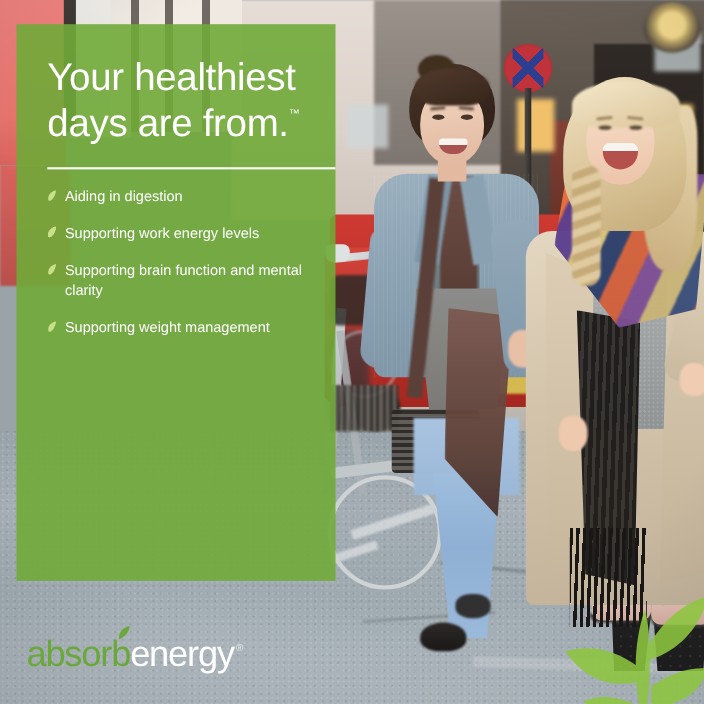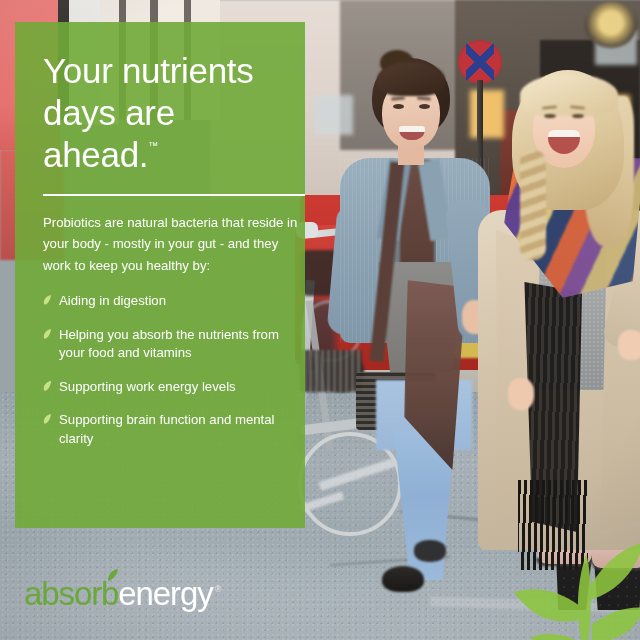--- a/index.html
+++ b/index.html
@@ -706,42 +706,40 @@
       <path d="M84 78 C62 62 40 58 18 64 C34 88 58 98 84 92 Z"></path>
       <path d="M96 96 C116 82 136 78 148 80 C140 104 118 116 96 112 Z"></path>
       <path d="M80 112 C62 104 46 104 34 110 C46 118 62 118 80 118 Z"></path>
     </g>
   </svg>
 
   <div class="panel">
     <div class="panel-inner">
 
       <h1 class="headline">
-        <span>Your nutrients</span><br>
-        <span>days are ahead.</span><span class="tm">™</span>
+        <span>Your healthiest</span><br>
+        <span>days are from.</span><span class="tm">™</span>
       </h1>
 
       <div class="rule"></div>
 
-      <p class="body-copy">Probiotics are natural bacteria that reside in your body - mostly in your gut - and they work to keep you healthy by:</p>
 
       <ul class="bullets">
 
         <li class="bullet">
           <svg class="leaf-bullet" viewBox="0 0 9 11">
             <path d="M8 0 C3 1 0 5 1 9 C2 11 7 8 8 0 Z" fill="#c9e08a"></path>
           </svg>
           <span>Aiding in digestion</span>
         </li>
 
         <li class="bullet">
           <svg class="leaf-bullet" viewBox="0 0 9 11">
             <path d="M8 0 C3 1 0 5 1 9 C2 11 7 8 8 0 Z" fill="#c9e08a"></path>
           </svg>
-          <span>Helping you absorb the nutrients from your food and vitamins</span>
         </li>
 
         <li class="bullet">
           <svg class="leaf-bullet" viewBox="0 0 9 11">
             <path d="M8 0 C3 1 0 5 1 9 C2 11 7 8 8 0 Z" fill="#c9e08a"></path>
           </svg>
         </li>
 
         <li class="bullet">
           <svg class="leaf-bullet" viewBox="0 0 9 11">
@@ -750,20 +748,26 @@
           <span>Supporting work energy levels</span>
         </li>
 
         <li class="bullet">
           <svg class="leaf-bullet" viewBox="0 0 9 11">
             <path d="M8 0 C3 1 0 5 1 9 C2 11 7 8 8 0 Z" fill="#c9e08a"></path>
           </svg>
           <span>Supporting brain function and mental clarity</span>
         </li>
 
+        <li class="bullet">
+          <svg class="leaf-bullet" viewBox="0 0 9 11">
+            <path d="M8 0 C3 1 0 5 1 9 C2 11 7 8 8 0 Z" fill="#c9e08a"></path>
+          </svg>
+          <span>Supporting weight management</span>
+        </li>
 
       </ul>
     </div>
   </div>
 
   <div class="logo">
     <div class="logo-wrap">
       <span class="logo-text logo-hyper">absorb</span><span class="logo-text logo-biotics">energy</span>
       <svg class="logo-sprout" viewBox="0 0 16 16">
         <path d="M15 1 C9 2 5 6 5 13 C9 12 14 8 15 1 Z" fill="#6aa83c"></path>

